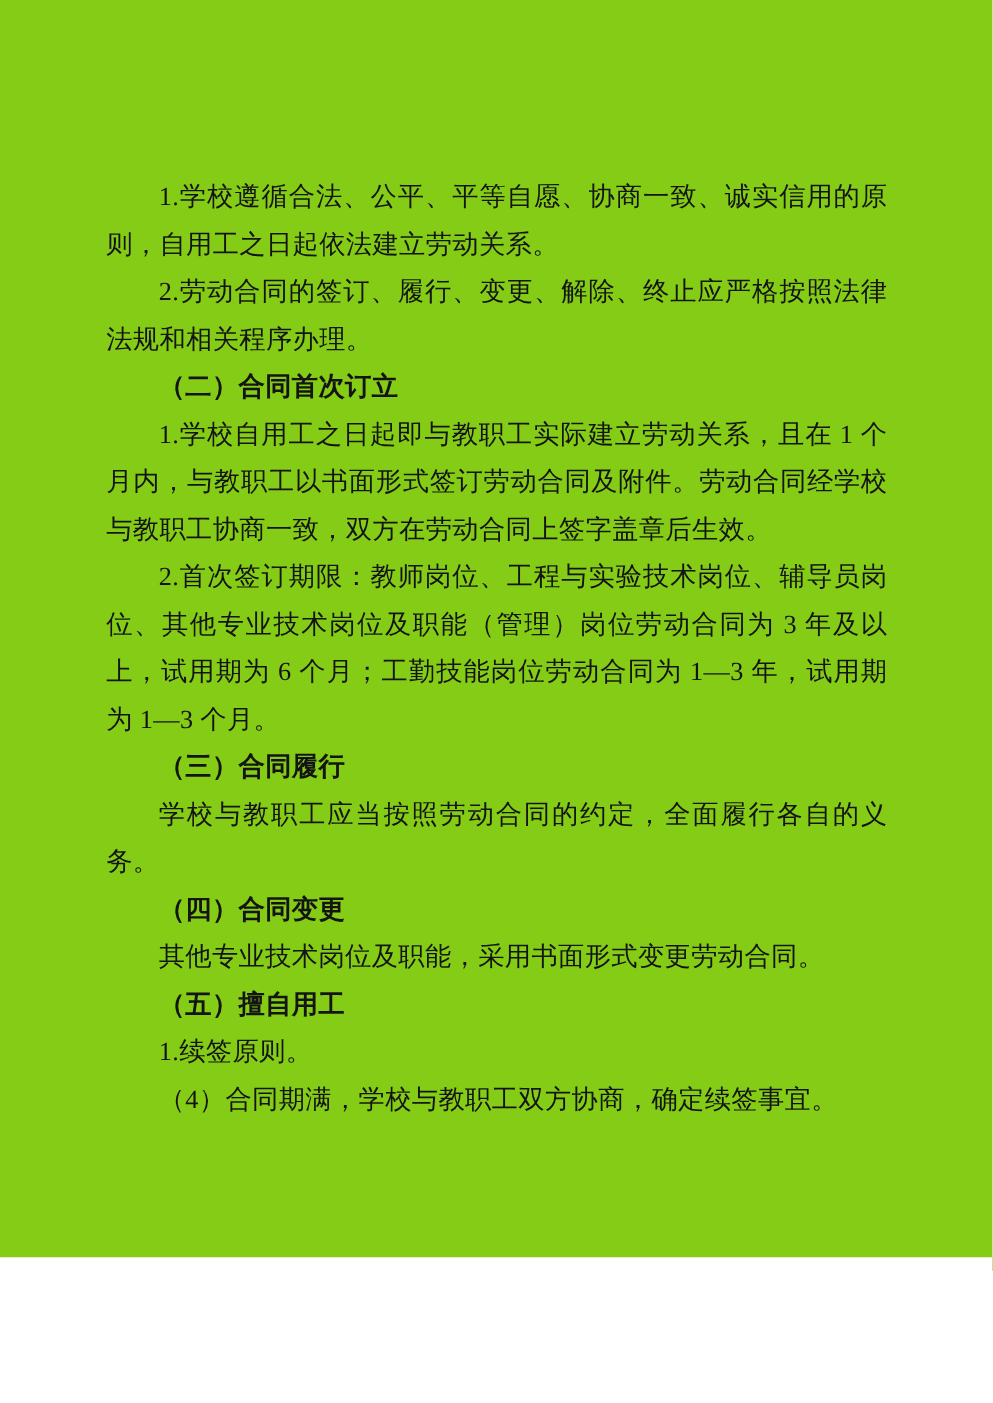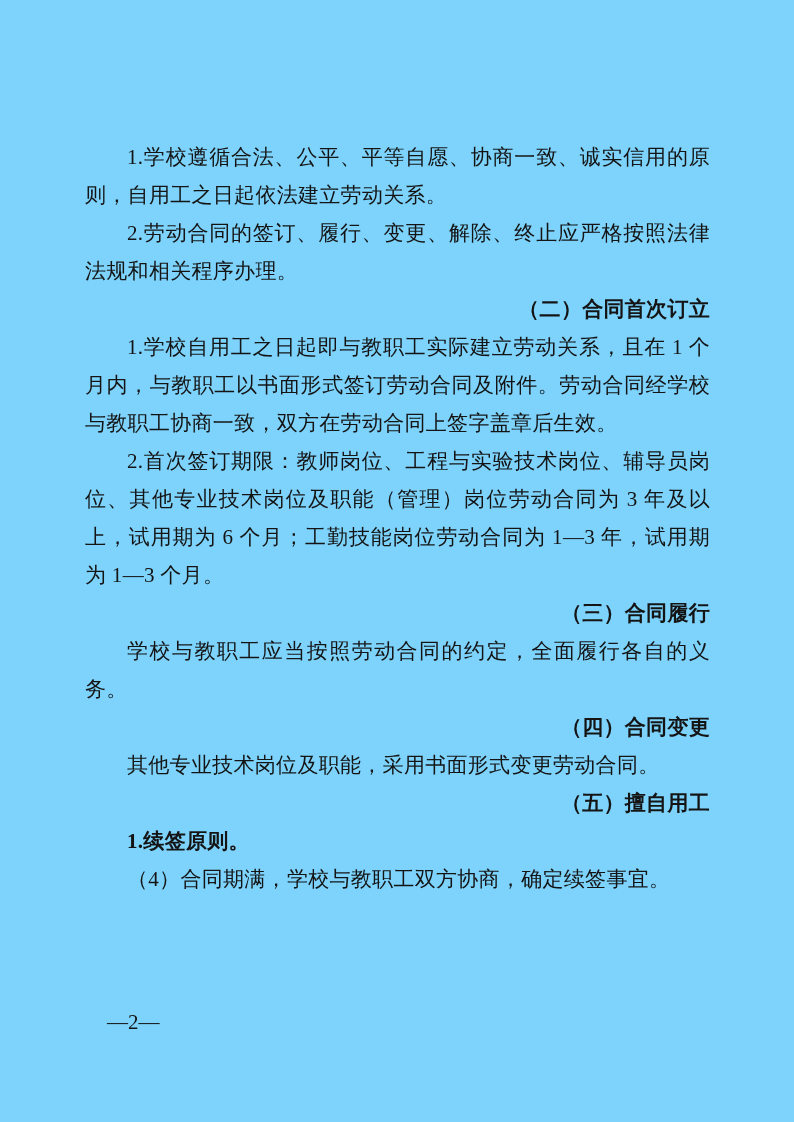--- a/index.html
+++ b/index.html
@@ -3,23 +3,23 @@
 <meta charset="utf-8">
 <style>
   html, body {
     margin: 0;
     padding: 0;
     background: #ffffff;
   }
   .page {
     position: relative;
     width: 794px;
-    height: 1122px;
+    height: 1006px;
     margin: 0 auto;
-    background: #7dd3fc;
+    background: #84cc16;
     overflow: hidden;
     font-family: "Liberation Serif", "DejaVu Serif", serif;
     color: #141414;
   }
   .content {
     position: absolute;
     top: 138px;
     left: 85px;
     width: 625px;
   }
@@ -28,24 +28,24 @@
     line-height: 38px;
     margin: 0;
     text-align: justify;
     text-justify: inter-ideograph;
     text-indent: 2em;
     letter-spacing: 0.3px;
     word-break: break-all;
   }
   .heading {
     font-weight: bold;
-    text-align: right;
+    text-align: left;
   }
   .para-bold {
-    font-weight: bold;
+    font-weight: normal;
     text-align: left;
   }
   .page-footer {
     position: absolute;
     top: 1008px;
     left: 107px;
     font-size: 21px;
     line-height: 28px;
     color: #141414;
     letter-spacing: 0;

